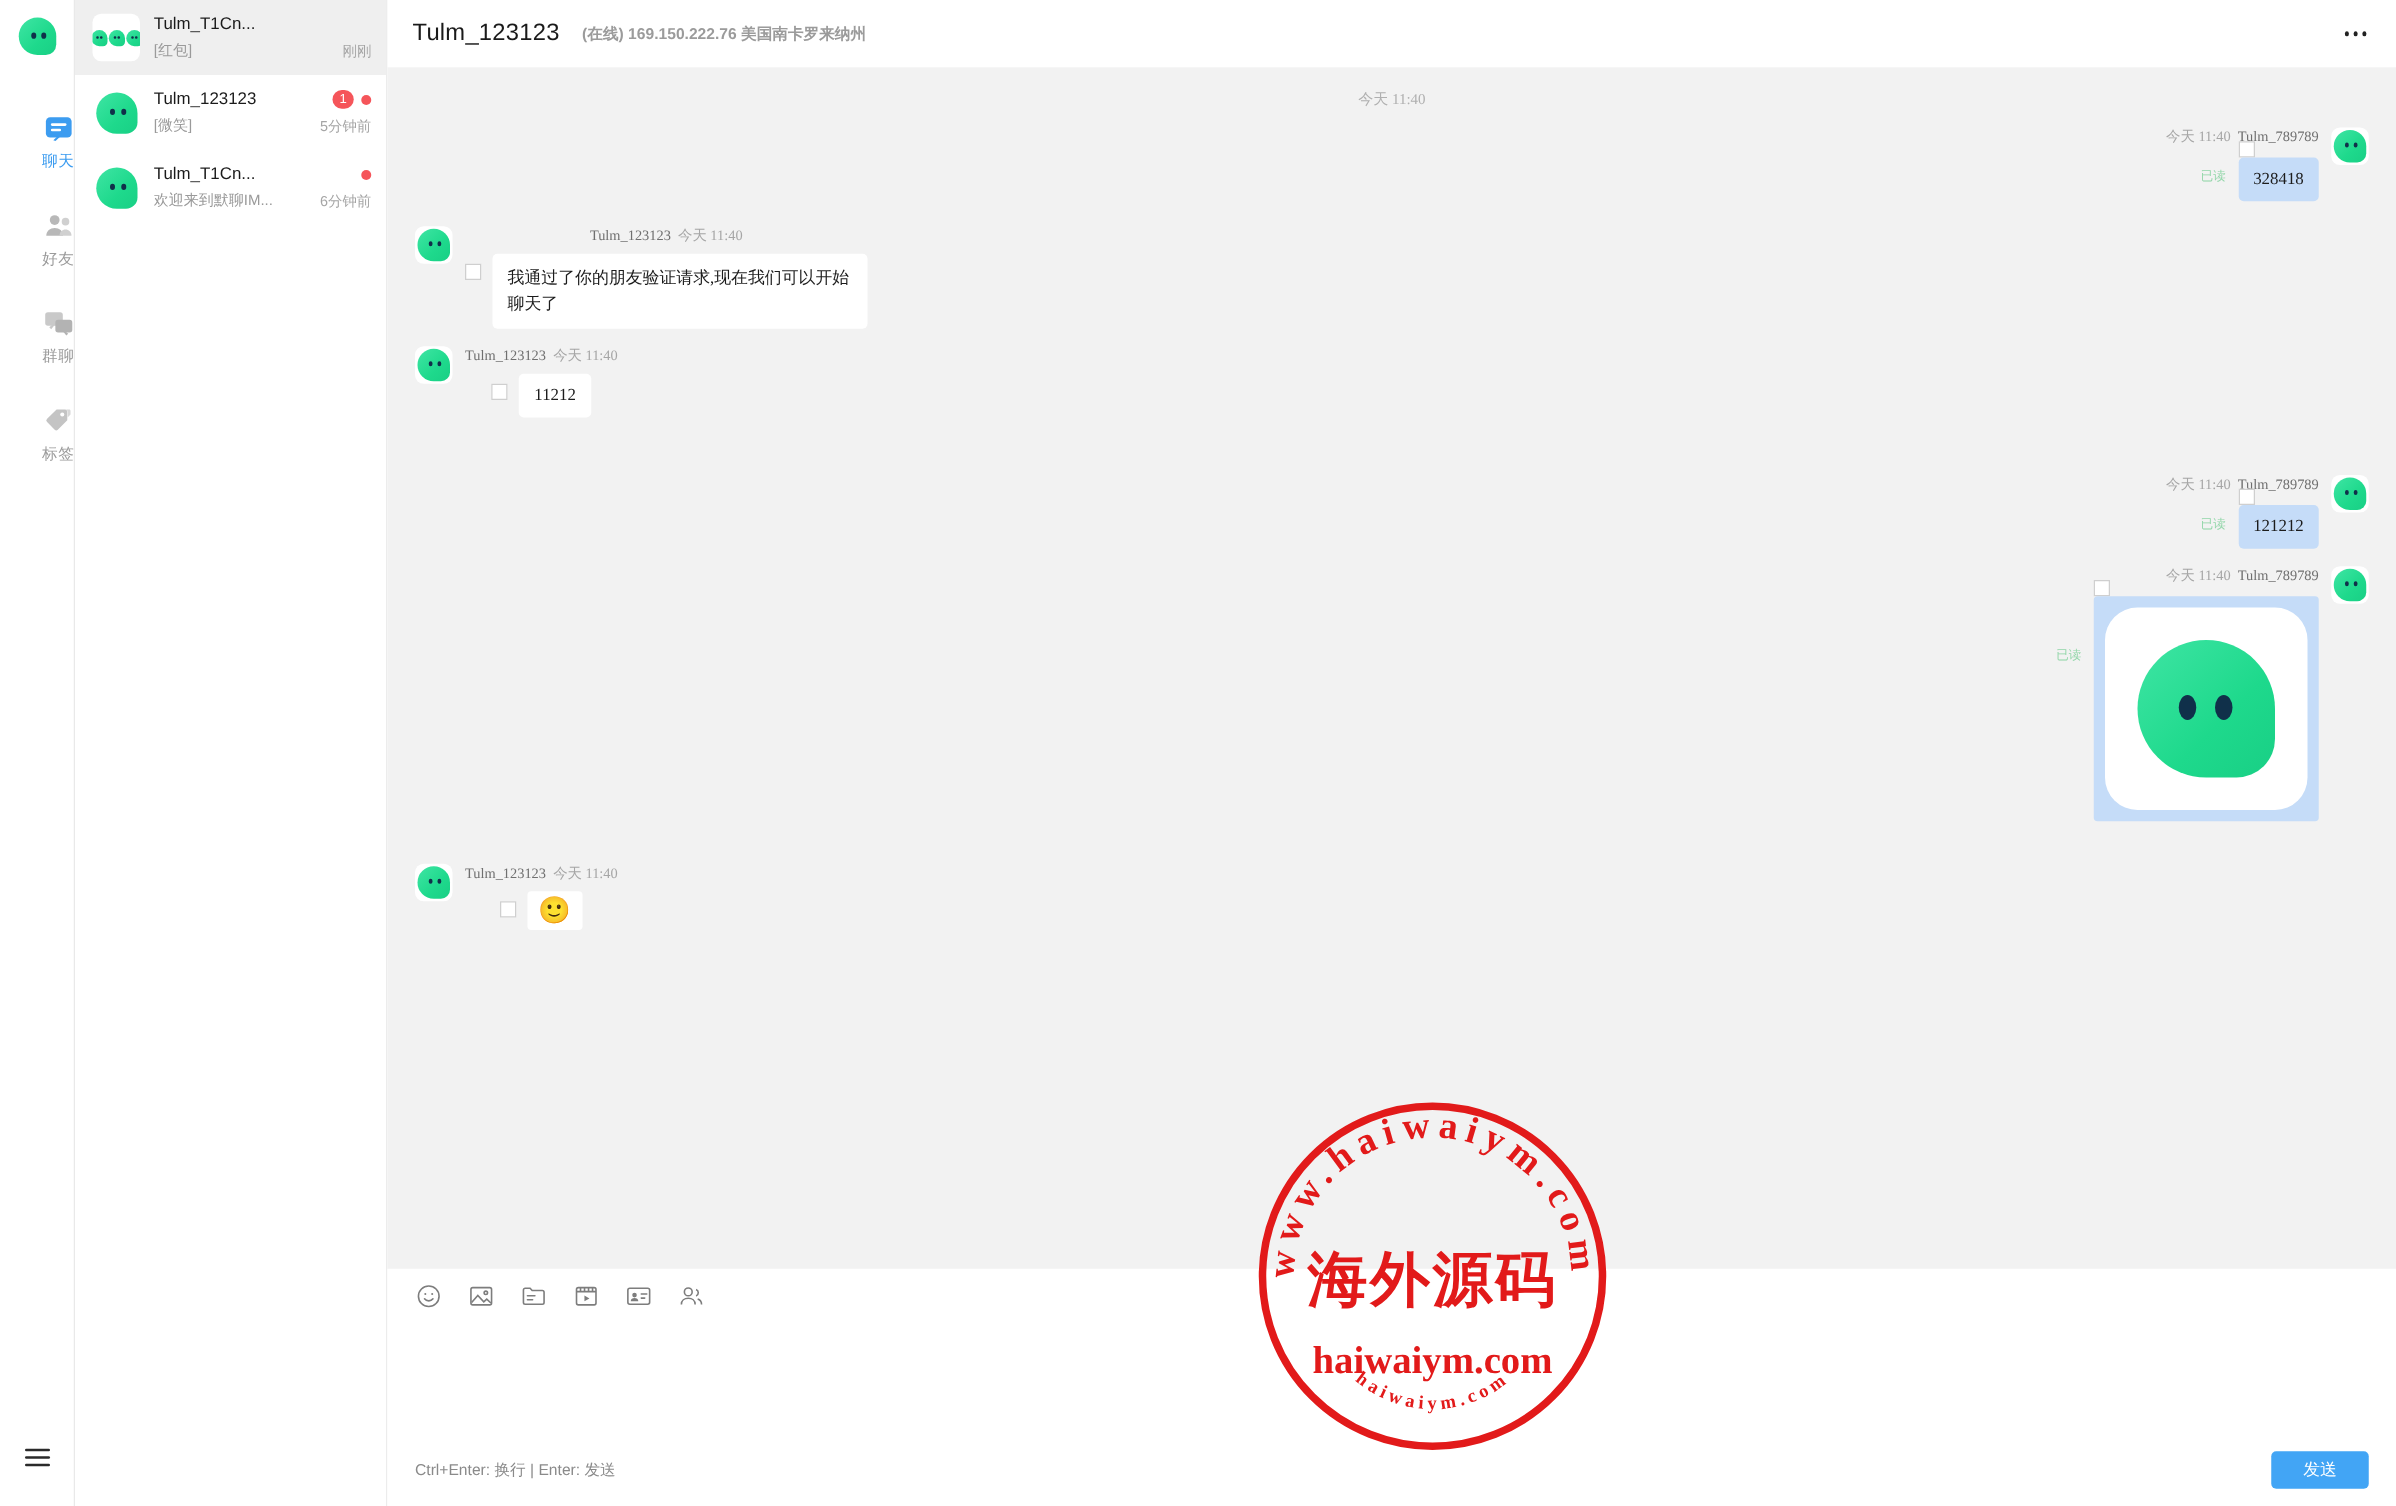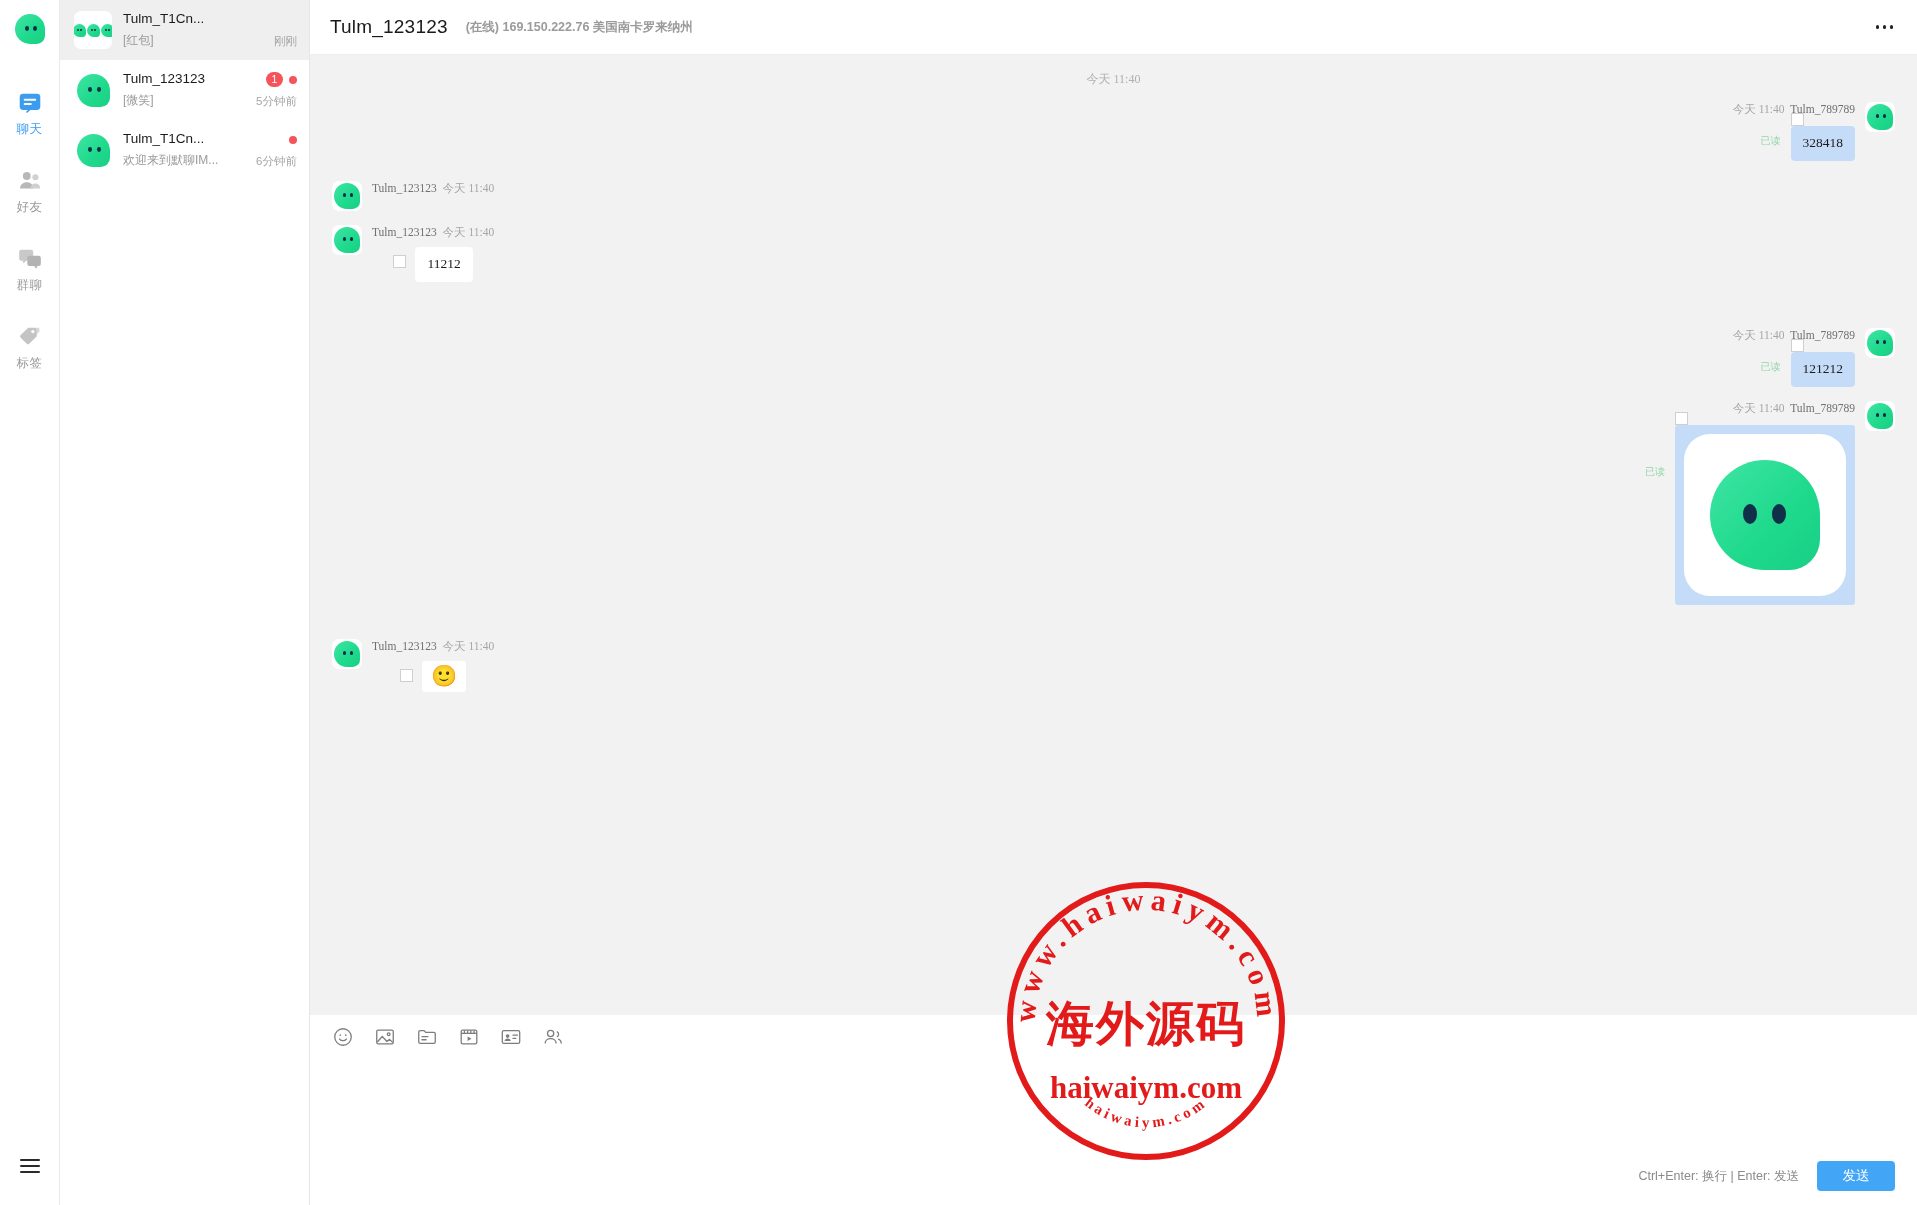--- a/index.html
+++ b/index.html
@@ -27,21 +27,21 @@
     background: linear-gradient(135deg,#3fe5a4 0%, #1ed98c 60%, #19cf85 100%);
     border-radius: 50% 50% 45% 50% / 50% 50% 50% 50%;
     width: 100%; height: 100%;
     border-bottom-right-radius: 28%;
   }
   .blob .eye {
     position: absolute; background: #10304a; border-radius: 50%;
   }
   .rail-item {
     width: 60px; display: flex; flex-direction: column;
-    align-items: center; margin-bottom: 30px; cursor: pointer;
+    align-items: flex-end; margin-bottom: 30px; cursor: pointer;
   }
   .rail-ico { width: 26px; height: 26px; margin-bottom: 5px; }
   .rail-label { font-size: 12.5px; color: #9b9b9b; letter-spacing: .5px; }
   .rail-item.active .rail-label { color: #3c9cf0; }
   .rail-bottom {
     position: absolute; bottom: 28px; left: 0; width: 60px;
     display: flex; justify-content: center; cursor: pointer;
   }
   .hamburger { width: 20px; }
   .hamburger span {
@@ -162,21 +162,21 @@
   .composer { background: #fff; display: flex; flex-direction: column; height: 190px; }
   .tools { display: flex; align-items: center; gap: 20px; padding: 11px 22px 6px 22px; }
   .tool { width: 22px; height: 22px; cursor: pointer; color: #7d7d7d; }
   .editor { flex: 1; padding: 4px 22px; }
   .editor textarea {
     width: 100%; height: 100%; border: none; outline: none; resize: none;
     font-size: 14px; color: #222; font-family: "Liberation Sans", sans-serif;
     background: transparent;
   }
   .send-bar {
-    display: flex; align-items: center; justify-content: flex-end;
+    display: flex; align-items: center; justify-content: space-between;
     gap: 18px; padding: 0 22px 14px 22px;
   }
   .hint { font-size: 12.5px; color: #8a8a8a; }
   .send-btn {
     background: #42a5f5; color: #fff; border: none; border-radius: 4px;
     width: 78px; height: 30px; font-size: 13.5px; cursor: pointer;
     font-family: "Liberation Sans", sans-serif;
   }
 
   
@@ -377,20 +377,24 @@
           <div class="blob" style="width:26px;height:26px;">
               <div class="body"></div>
             <div class="eye" style="width:3.6px;height:4.4px;left:8.5px;top:10px;"></div>
             <div class="eye" style="width:3.6px;height:4.4px;left:15.5px;top:10px;"></div>
             </div>
         </div>
         <div class="col">
           <div class="meta">
             <span class="nm">Tulm_123123</span>&nbsp;
             <span>今天 11:40</span>
+          </div>
+          <div class="bubble-line">
+            <span class="sel-box"></span>
+            <div class="bub in" style="max-width:300px;">我通过了你的朋友验证请求,现在我们可以开始聊天了</div>
           </div>
         </div>
       </div>
 
       <div class="msg in" style="margin-top:14px;">
         <div class="av">
           <div class="blob" style="width:26px;height:26px;">
               <div class="body"></div>
             <div class="eye" style="width:3.6px;height:4.4px;left:8.5px;top:10px;"></div>
             <div class="eye" style="width:3.6px;height:4.4px;left:15.5px;top:10px;"></div>

